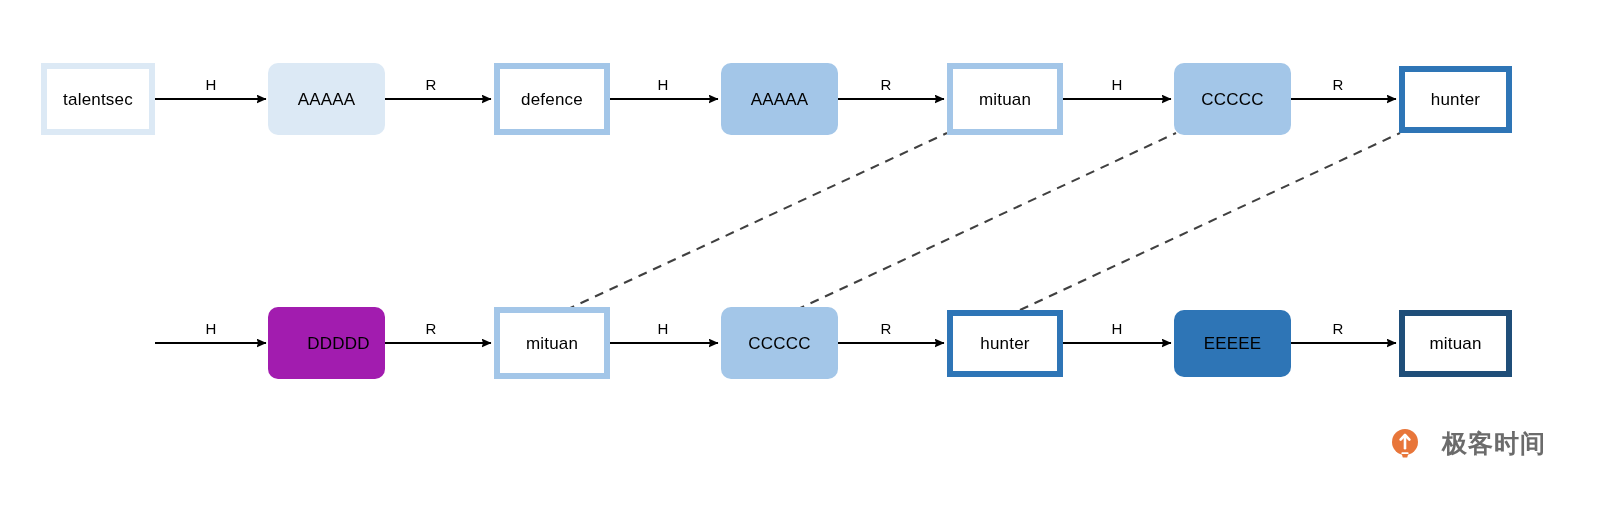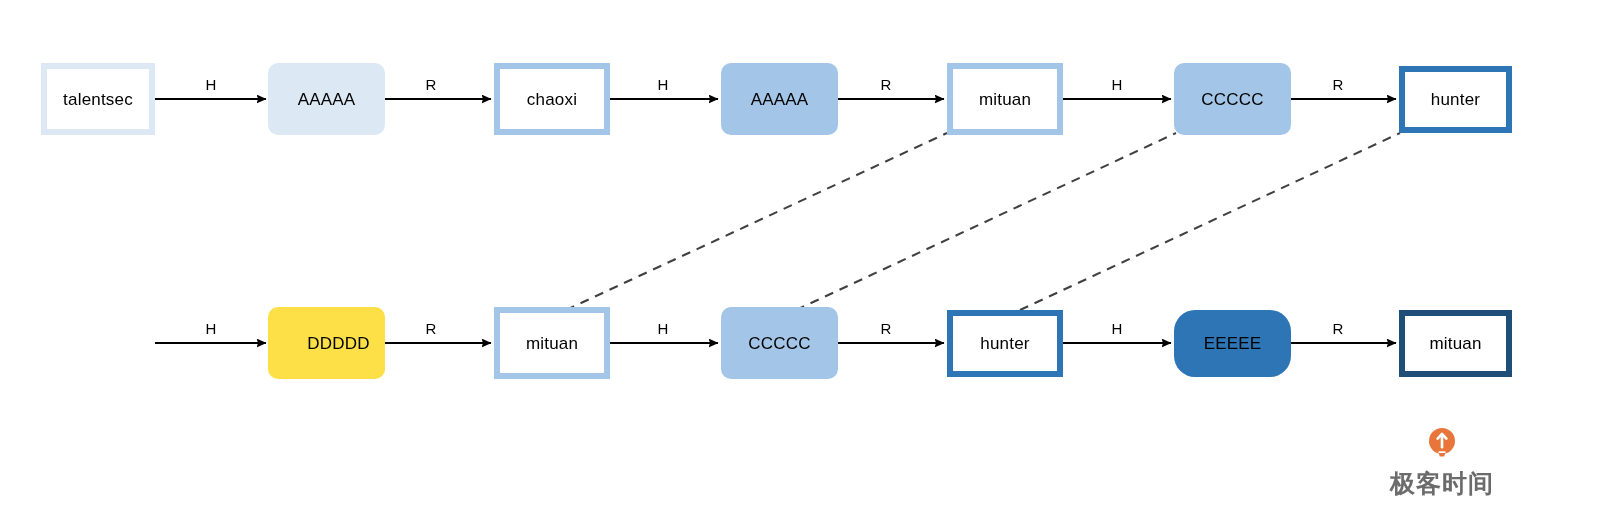--- a/index.html
+++ b/index.html
@@ -65,23 +65,22 @@
     text-align: center;
     user-select: none;
   }
 
   
   #watermark {
     position: absolute;
     z-index: 5;
     display: flex;
     align-items: center;
-    gap: 8px;
+    gap: 22px;
     user-select: none;
-    flex-direction: column;
   }
   #watermark .wm-text {
     font-size: 25px;
     font-weight: bold;
     color: #6b6b6b;
     letter-spacing: 1px;
     font-family: "DejaVu Sans", "Liberation Sans", sans-serif;
   }
 </style>
 </head>
@@ -123,21 +122,21 @@
 
   <div class="node rect" style="left:41px; top:63px; width:114px; height:72px; border-width:6px; border-color:#dce9f5;">
     <span>talentsec</span>
   </div>
 
   <div class="node round" style="left:268px; top:63px; width:117px; height:72px; background:#dce9f5;text-align:right;">
     <span>AAAAA</span>
   </div>
 
   <div class="node rect" style="left:494px; top:63px; width:116px; height:72px; border-width:6px; border-color:#a3c6e8;">
-    <span>chaoxi</span>
+    <span>defence</span>
   </div>
 
   <div class="node round" style="left:721px; top:63px; width:117px; height:72px; background:#a3c6e8;">
     <span>AAAAA</span>
   </div>
 
   <div class="node rect" style="left:947px; top:63px; width:116px; height:72px; border-width:6px; border-color:#a3c6e8;">
     <span>mituan</span>
   </div>
 
@@ -150,37 +149,37 @@
   </div>
 
   <div class="edge-label" style="left:186px; top:77px; width:50px;"><span>H</span></div>
   <div class="edge-label" style="left:406px; top:77px; width:50px;"><span>R</span></div>
   <div class="edge-label" style="left:638px; top:77px; width:50px;"><span>H</span></div>
   <div class="edge-label" style="left:861px; top:77px; width:50px;"><span>R</span></div>
   <div class="edge-label" style="left:1092px; top:77px; width:50px;"><span>H</span></div>
   <div class="edge-label" style="left:1313px; top:77px; width:50px;"><span>R</span></div>
 
 
-  <div class="node round" style="left:268px; top:307px; width:117px; height:72px; background:#fde047;padding-left:24px;">
+  <div class="node round" style="left:268px; top:307px; width:117px; height:72px; background:#a21caf;padding-left:24px;">
     <span>DDDDD</span>
   </div>
 
   <div class="node rect" style="left:494px; top:307px; width:116px; height:72px; border-width:6px; border-color:#a3c6e8;">
     <span>mituan</span>
   </div>
 
   <div class="node round" style="left:721px; top:307px; width:117px; height:72px; background:#a3c6e8;">
     <span>CCCCC</span>
   </div>
 
   <div class="node rect" style="left:947px; top:310px; width:116px; height:67px; border-width:6px; border-color:#2e75b6;">
     <span>hunter</span>
   </div>
 
-  <div class="node round" style="left:1174px; top:310px; width:117px; height:67px; background:#2e75b6;border-radius:21px;">
+  <div class="node round" style="left:1174px; top:310px; width:117px; height:67px; background:#2e75b6;">
     <span>EEEEE</span>
   </div>
 
   <div class="node rect" style="left:1399px; top:310px; width:113px; height:67px; border-width:6px; border-color:#1f4e79;">
     <span>mituan</span>
   </div>
 
   <div class="edge-label" style="left:186px; top:321px; width:50px;"><span>H</span></div>
   <div class="edge-label" style="left:406px; top:321px; width:50px;"><span>R</span></div>
   <div class="edge-label" style="left:638px; top:321px; width:50px;"><span>H</span></div>

